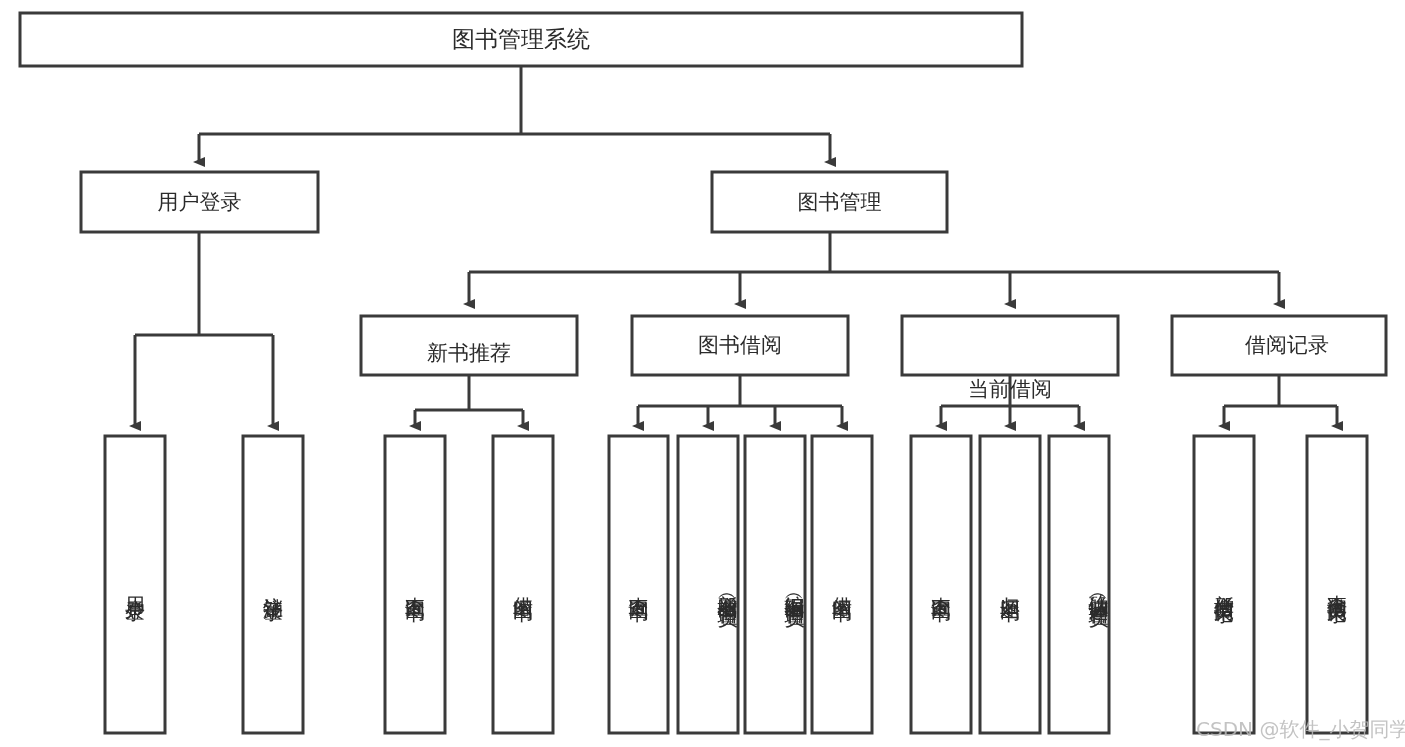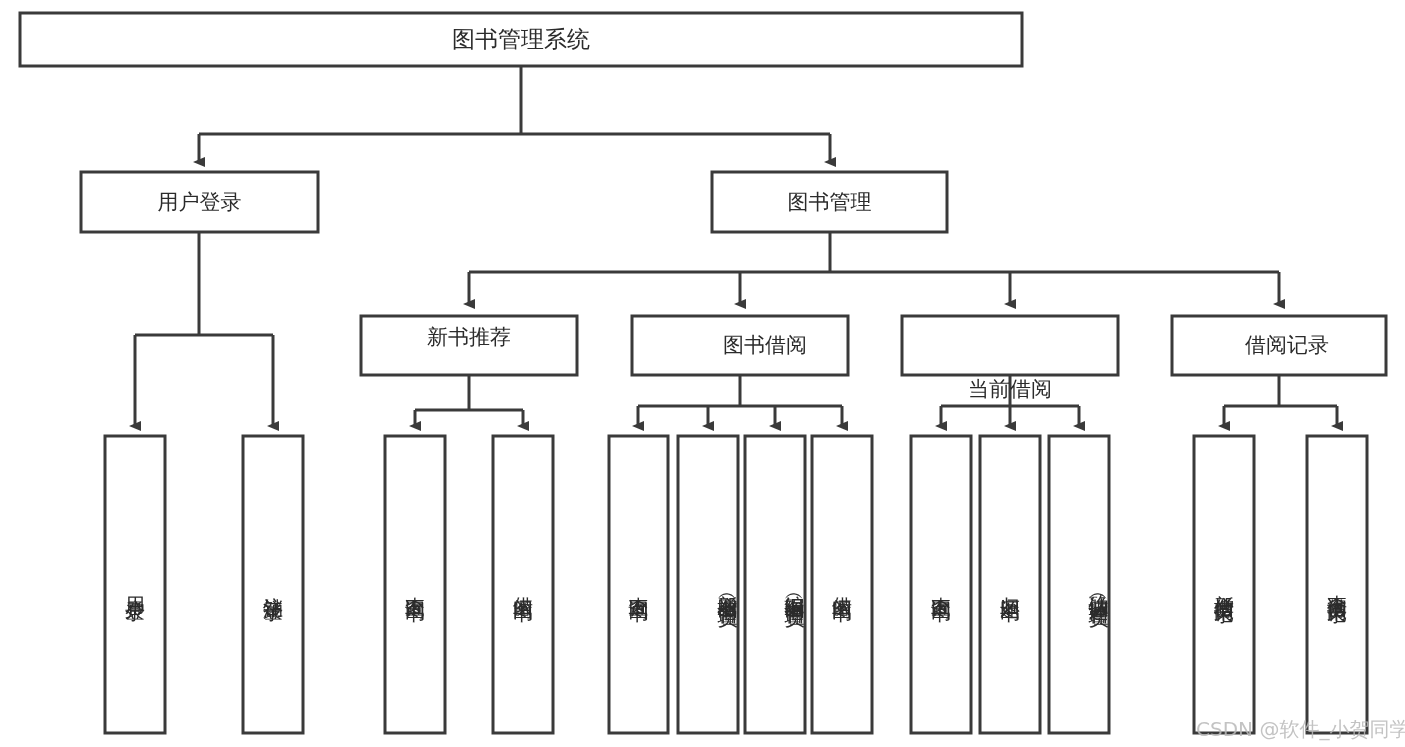--- a/index.html
+++ b/index.html
@@ -109,24 +109,24 @@
     <rect class="node-box" x="980" y="436" width="60" height="297"></rect>
     <rect class="node-box" x="1049" y="436" width="60" height="297"></rect>
 
     <rect class="node-box" x="1194" y="436" width="60" height="297"></rect>
     <rect class="node-box" x="1307" y="436" width="60" height="297"></rect>
   </svg>
 
   <div class="node-label" style="left:20px;top:13px;width:1002px;height:53px;font-size:23px;">图书管理系统</div>
 
   <div class="node-label" style="left:81px;top:172px;width:237px;height:60px;">用户登录</div>
-  <div class="node-label" style="left:712px;top:172px;width:235px;height:60px;">图书管理</div>
+  <div class="node-label" style="left:712px;top:172px;width:235px;height:60px;padding-left:10px;">图书管理</div>
 
-  <div class="node-label" style="left:361px;top:308px;width:216px;height:59px;">新书推荐</div>
-  <div class="node-label" style="left:632px;top:316px;width:216px;height:59px;padding-left:25px;">图书借阅</div>
+  <div class="node-label" style="left:361px;top:324px;width:216px;height:59px;">新书推荐</div>
+  <div class="node-label" style="left:632px;top:316px;width:216px;height:59px;">图书借阅</div>
   <div class="node-label" style="left:902px;top:316px;width:216px;height:59px;margin-top:44px;">当前借阅</div>
   <div class="node-label" style="left:1180px;top:316px;width:214px;height:59px;">借阅记录</div>
 
   <div class="node-label vertical" style="left:105px;top:436px;width:60px;height:297px;">用户登录</div>
   <div class="node-label vertical" style="left:243px;top:436px;width:60px;height:297px;">注销登录</div>
 
   <div class="node-label vertical" style="left:385px;top:436px;width:60px;height:297px;">查询图书</div>
   <div class="node-label vertical" style="left:493px;top:436px;width:60px;height:297px;">借阅图书</div>
 
   <div class="node-label vertical" style="left:609px;top:436px;width:59px;height:297px;">查询图书</div>

